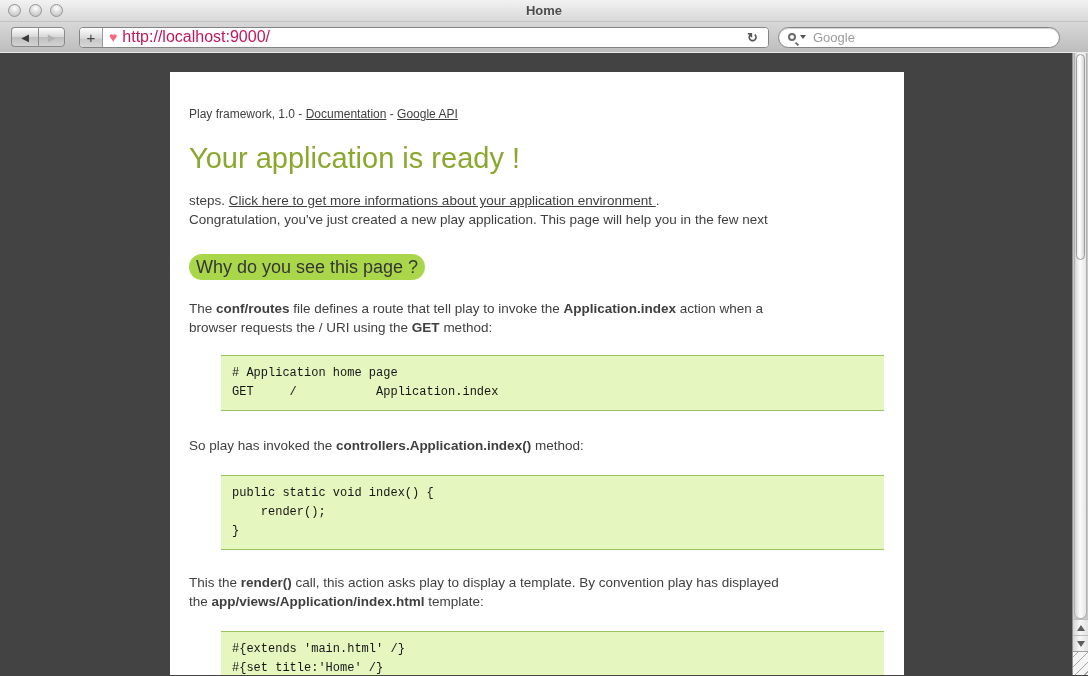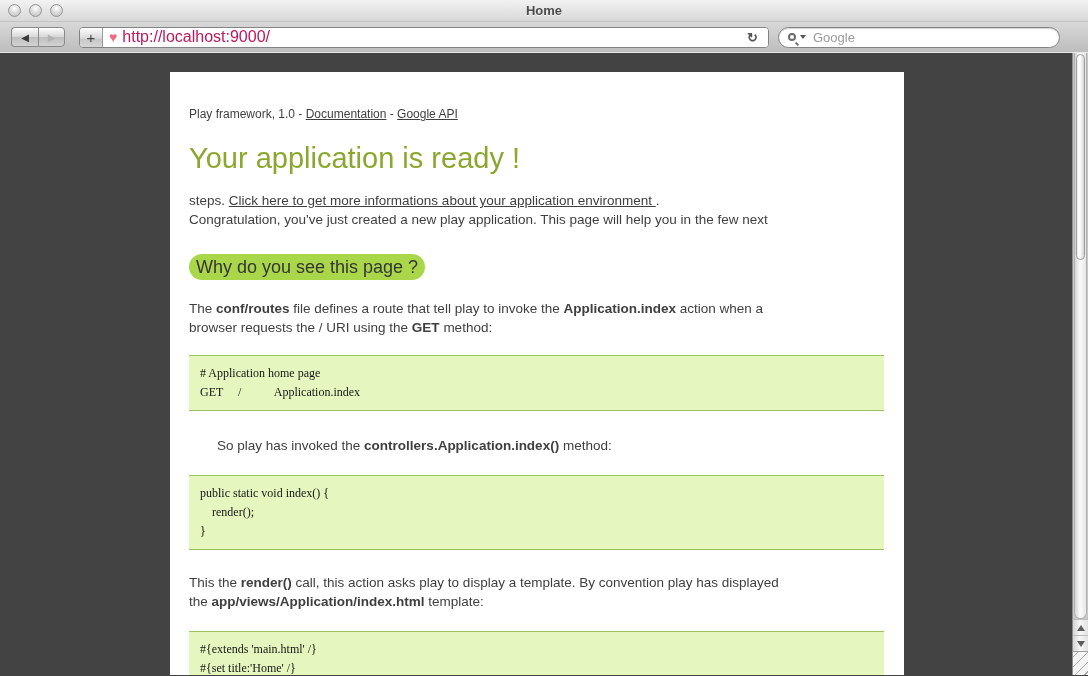--- a/index.html
+++ b/index.html
@@ -90,32 +90,32 @@
   }
   .meta { font-size:12px; color:#3f3f3f; }
   .meta a { color:#3f3f3f; text-decoration:underline; cursor:pointer; }
 
   h1.page-h1 { margin-top:17px; font-size:29px; line-height:34px; font-weight:400; color:#8aa82e; }
 
   .para { color:#3f3f3f; }
   .para .ln { display:block; }
   .p-intro   { margin-top:16px; }
   .p-routes  { margin-top:19px; }
-  .p-invoked { margin-top:25px;margin-left:28px; }
+  .p-invoked { margin-top:25px; }
   .p-render  { margin-top:23px; }
   .para a { color:#3f3f3f; text-decoration:underline; cursor:pointer; }
   .b { font-weight:bold; }
 
   h2.page-h2 { margin-top:25px; font-size:18px; line-height:20px; font-weight:400; }
   h2.page-h2 .hl { display:inline-block; background:#aad74a; color:#353535; padding:3px 7px;border-radius:13px; }
 
   .codeblock {
     background:#e5f7be; border-top:1px solid #9ac360; border-bottom:1px solid #9ac360;
-    padding:8px 11px; font-family:Liberation Serif, serif;
-    font-size:12px; line-height:19px; color:#151515;
+    padding:8px 11px; font-family:Liberation Mono, monospace;
+    font-size:12px; line-height:19px; color:#151515;margin-left:32px;
   }
   .codeblock .cl { white-space:pre; display:block; }
   .code-1 { margin-top:18px; }
   .code-2 { margin-top:20px; }
   .code-3 { margin-top:20px; }
 
   
   .scrollbar {
     position:absolute; right:0; top:0; bottom:0; width:16px;
     background:#c8c8c8; border-left:1px solid #8f8f8f;

